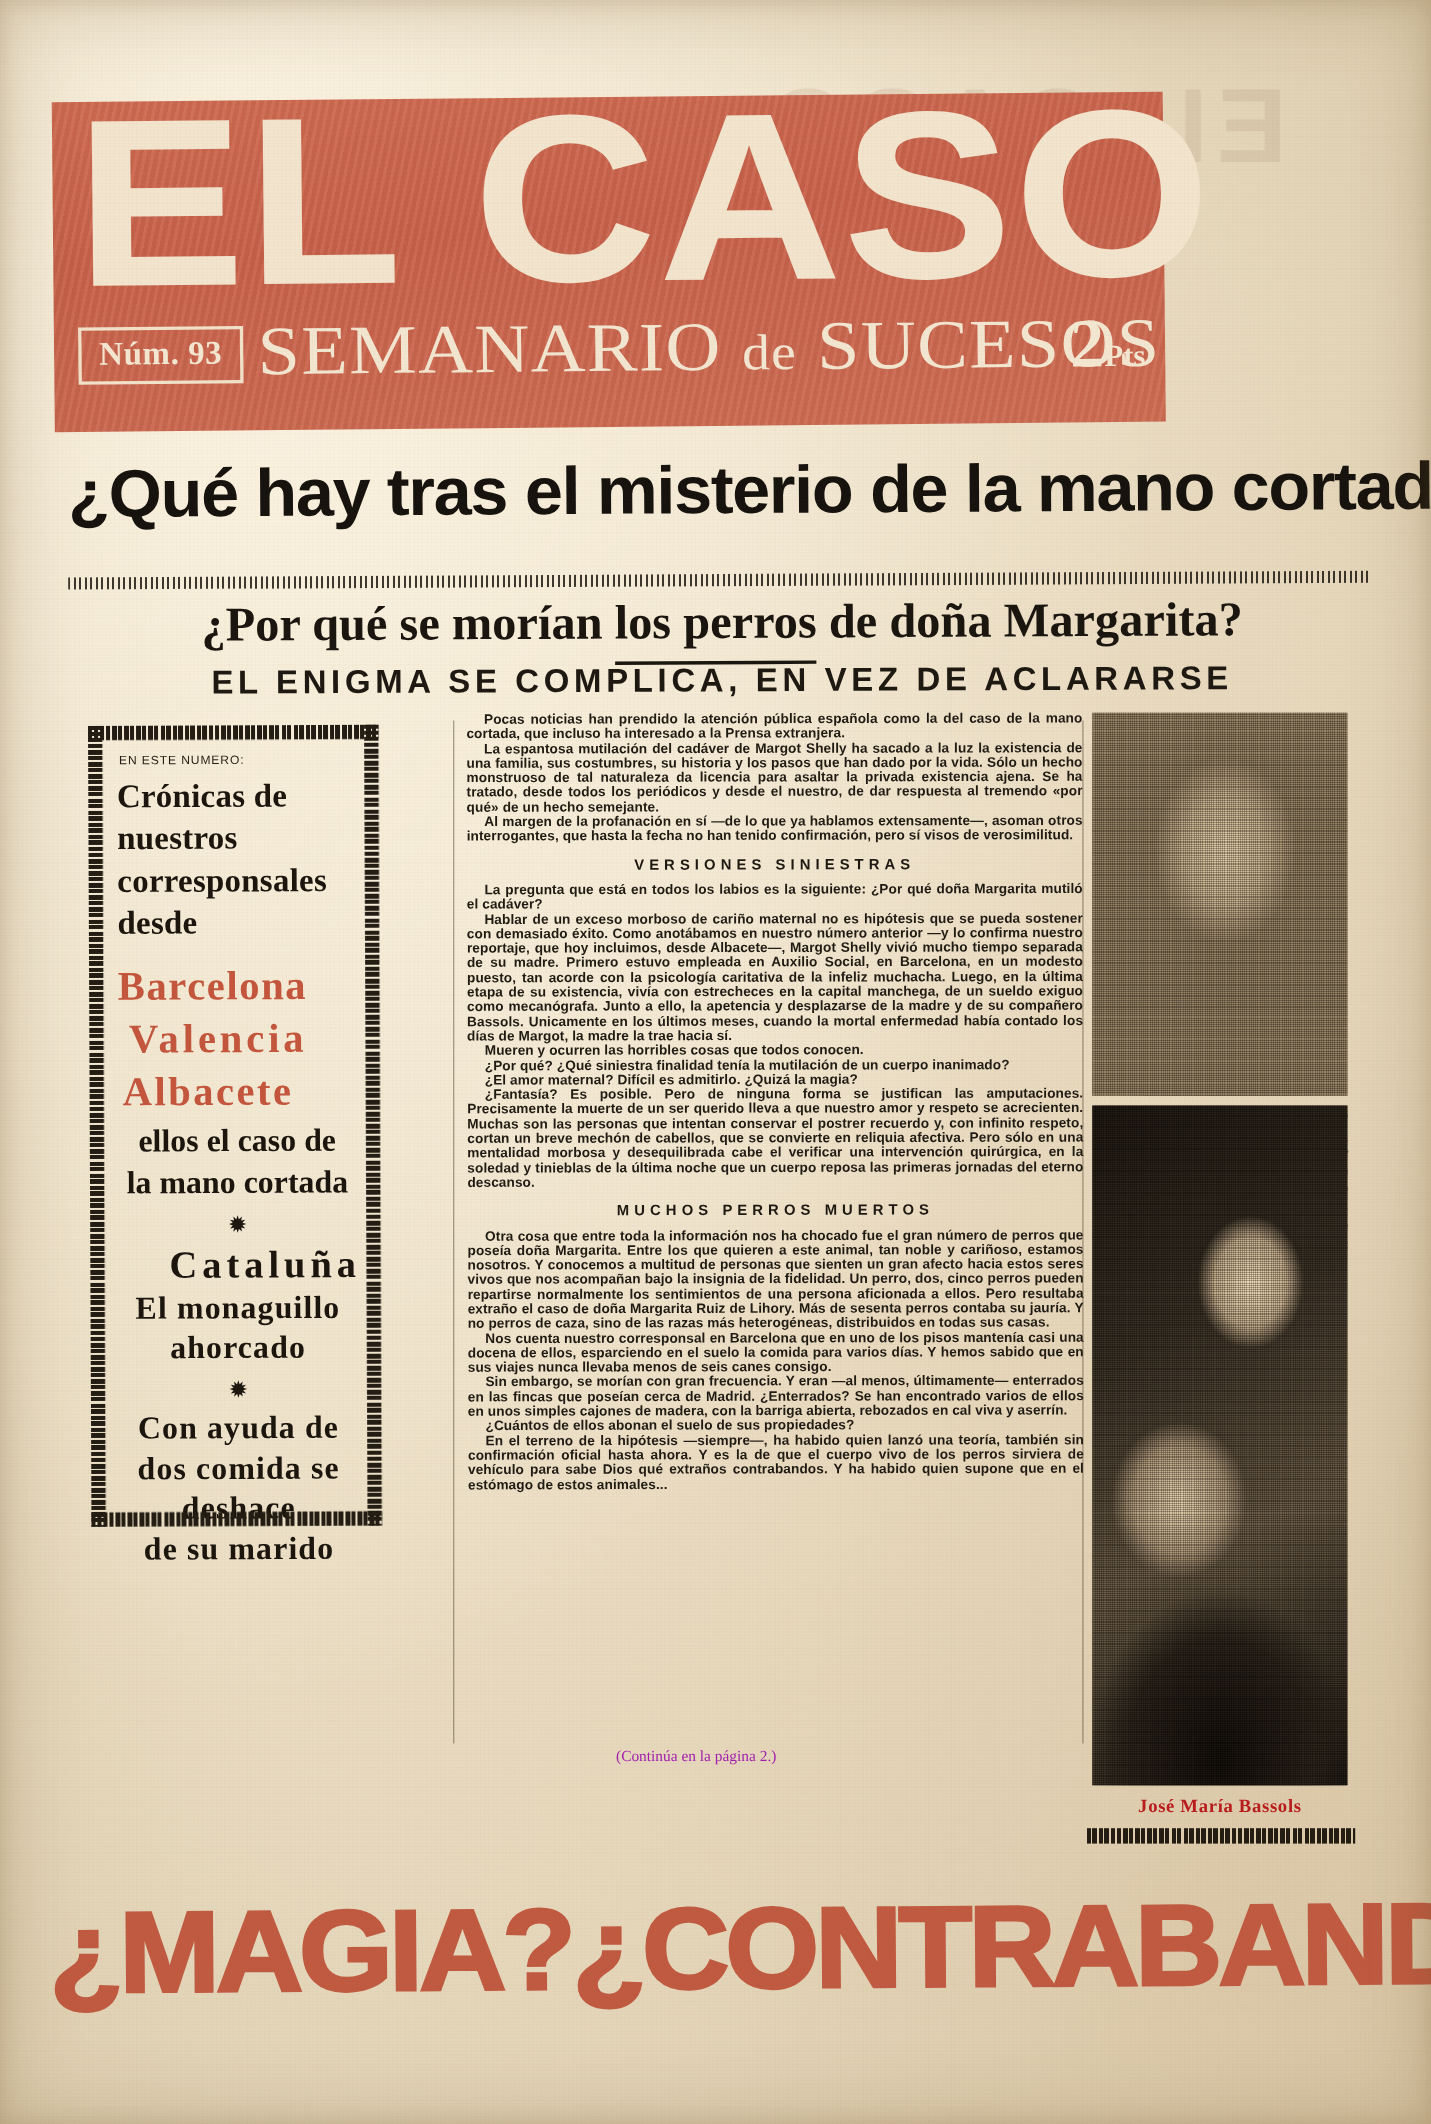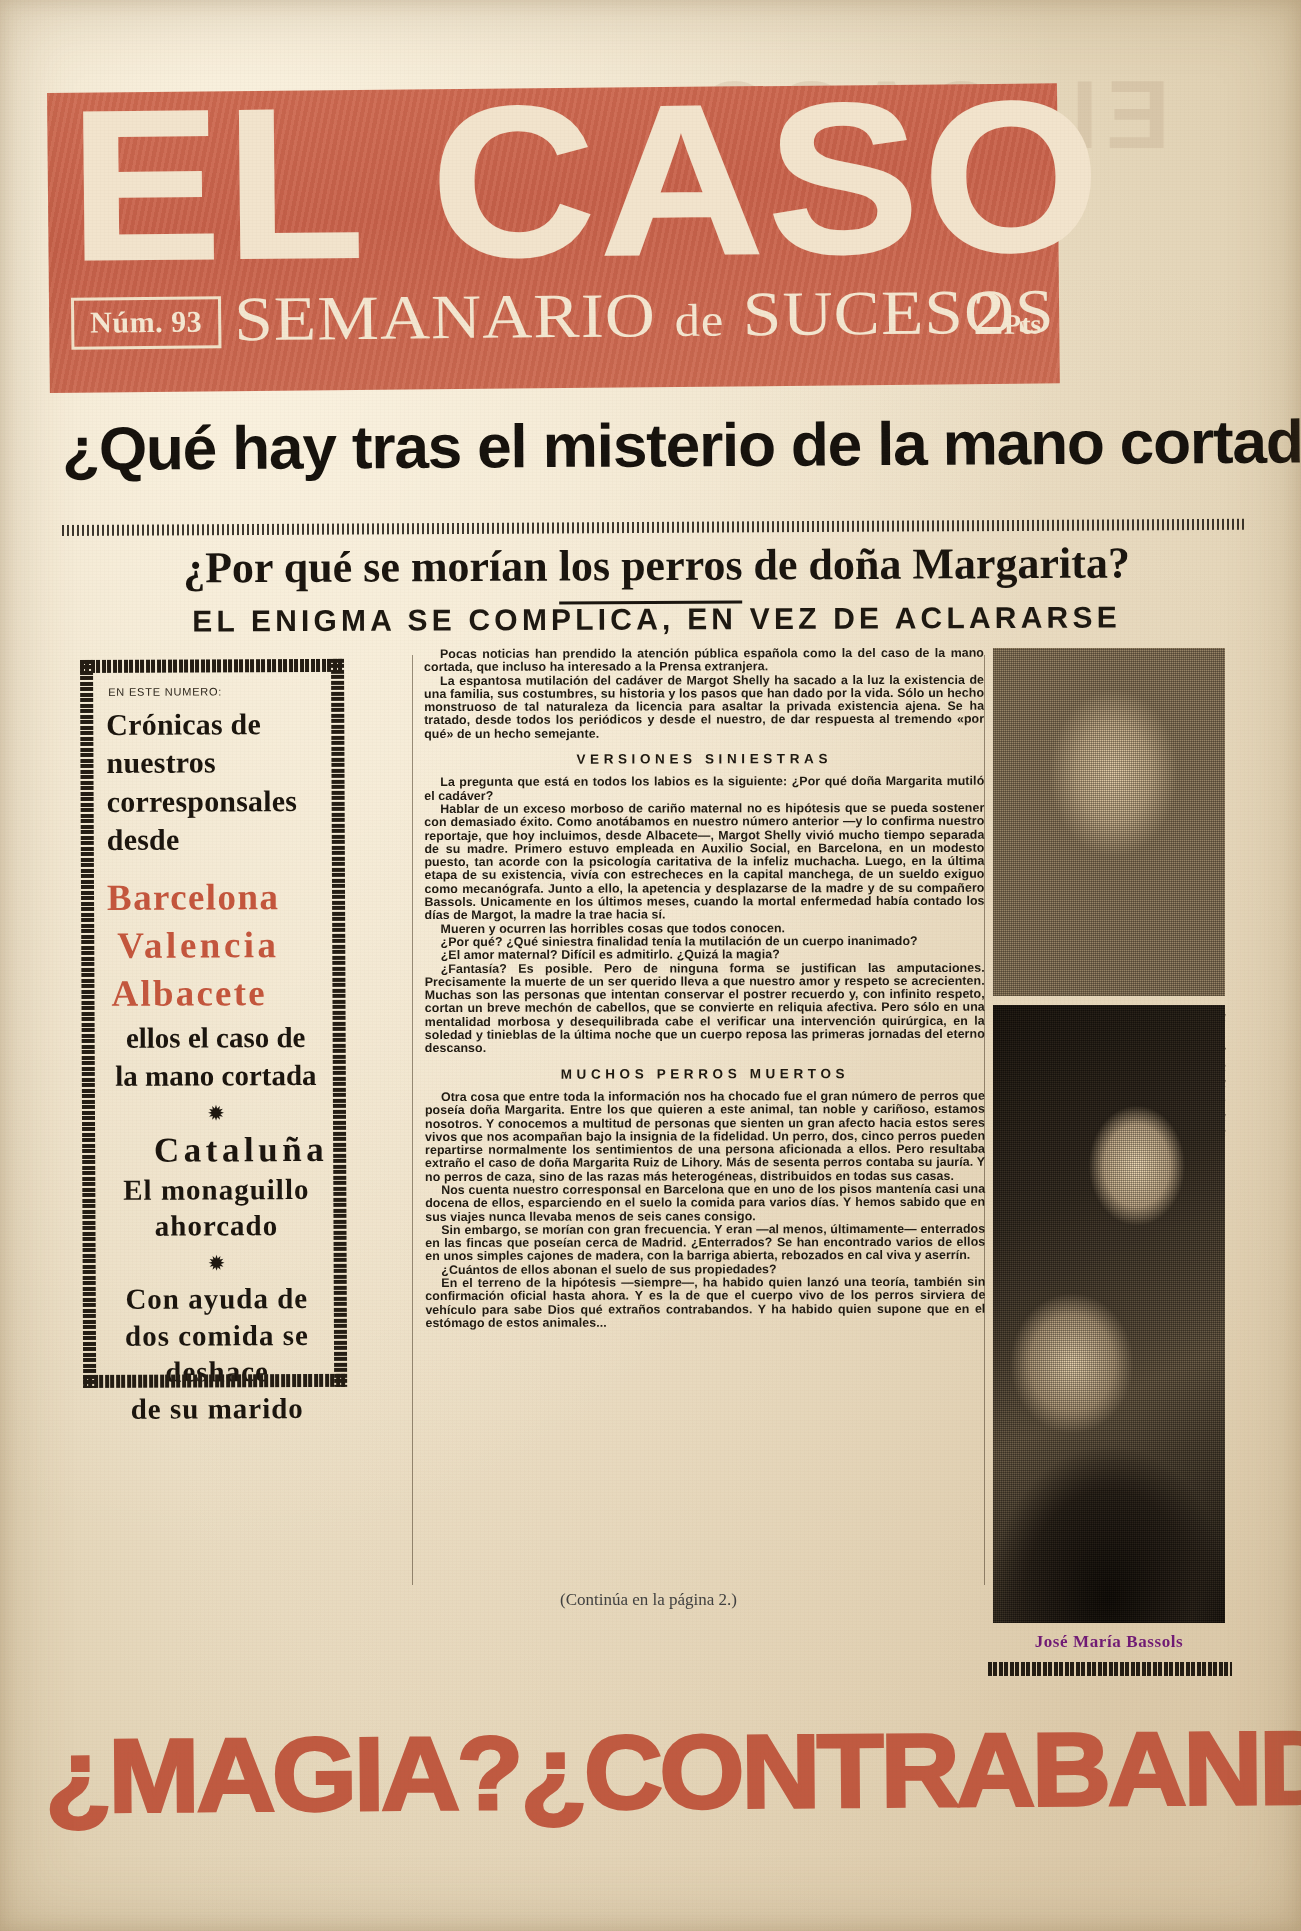--- a/index.html
+++ b/index.html
@@ -200,21 +200,21 @@
   .body-col p{margin:0 0 0 0;text-indent:16px;}
   .sec-head{
     font-family:"Liberation Sans", sans-serif;
     font-weight:700;font-size:13.5px;letter-spacing:4.6px;
     text-align:center;color:#1d1810;
     margin:12px 0 10px 0;text-indent:0;
   }
   .contin{
     position:absolute;left:560px;top:1590px;width:400px;
     font-family:"Liberation Serif", serif;
-    font-size:17px;color:#404040;text-align:left;
+    font-size:14px;color:#a21caf;text-align:left;
   }
 
   
   .photo{
     position:absolute;
     background-color:#9f9079;
     filter:contrast(1.05) sepia(.25);
   }
   .photo-1{
     left:993px;top:648px;width:232px;height:348px;
@@ -241,21 +241,21 @@
   }
   .caption{
     position:absolute;left:996px;top:1008px;width:230px;
     font-family:"Liberation Serif", serif;
     font-style:italic;font-size:15.2px;line-height:16.6px;
     color:#241d14;text-align:justify;
   }
   .credit{
     position:absolute;left:993px;top:1632px;width:232px;
     font-family:"Liberation Serif", serif;
-    font-weight:700;font-size:17px;color:#701a75;
+    font-weight:700;font-size:17px;color:#b91c1c;
     text-align:center;letter-spacing:.6px;
   }
   .zig-bottom{
     position:absolute;left:988px;top:1662px;width:244px;height:14px;
     background-image:
       repeating-linear-gradient(90deg,
         #231c13 0 4px, transparent 4px 5px, #231c13 5px 9px, transparent 9px 11px);
   }
 
   
@@ -354,20 +354,21 @@
 
     <div class="zig zig-h" style="left:0;bottom:0;right:0;"></div>
   </div>
 
   <div class="col-rule" style="left:412px;top:655px;height:930px;"></div>
   <div class="col-rule" style="left:984px;top:655px;height:930px;"></div>
 
   <div class="body-col">
     <p>Pocas noticias han prendido la atención pública española como la del caso de la mano cortada, que incluso ha interesado a la Prensa extranjera.</p>
     <p>La espantosa mutilación del cadáver de Margot Shelly ha sacado a la luz la existencia de una familia, sus costumbres, su historia y los pasos que han dado por la vida. Sólo un hecho monstruoso de tal naturaleza da licencia para asaltar la privada existencia ajena. Se ha tratado, desde todos los periódicos y desde el nuestro, de dar respuesta al tremendo «por qué» de un hecho semejante.</p>
+    <p>Al margen de la profanación en sí —de lo que ya hablamos extensamente—, asoman otros interrogantes, que hasta la fecha no han tenido confirmación, pero sí visos de verosimilitud.</p>
     <div class="sec-head">VERSIONES SINIESTRAS</div>
     <p>La pregunta que está en todos los labios es la siguiente: ¿Por qué doña Margarita mutiló el cadáver?</p>
     <p>Hablar de un exceso morboso de cariño maternal no es hipótesis que se pueda sostener con demasiado éxito. Como anotábamos en nuestro número anterior —y lo confirma nuestro reportaje, que hoy incluimos, desde Albacete—, Margot Shelly vivió mucho tiempo separada de su madre. Primero estuvo empleada en Auxilio Social, en Barcelona, en un modesto puesto, tan acorde con la psicología caritativa de la infeliz muchacha. Luego, en la última etapa de su existencia, vivía con estrecheces en la capital manchega, de un sueldo exiguo como mecanógrafa. Junto a ello, la apetencia y desplazarse de la madre y de su compañero Bassols. Unicamente en los últimos meses, cuando la mortal enfermedad había contado los días de Margot, la madre la trae hacia sí.</p>
     <p>Mueren y ocurren las horribles cosas que todos conocen.</p>
     <p>¿Por qué? ¿Qué siniestra finalidad tenía la mutilación de un cuerpo inanimado?</p>
     <p>¿El amor maternal? Difícil es admitirlo. ¿Quizá la magia?</p>
     <p>¿Fantasía? Es posible. Pero de ninguna forma se justifican las amputaciones. Precisamente la muerte de un ser querido lleva a que nuestro amor y respeto se acrecienten. Muchas son las personas que intentan conservar el postrer recuerdo y, con infinito respeto, cortan un breve mechón de cabellos, que se convierte en reliquia afectiva. Pero sólo en una mentalidad morbosa y desequilibrada cabe el verificar una intervención quirúrgica, en la soledad y tinieblas de la última noche que un cuerpo reposa las primeras jornadas del eterno descanso.</p>
     <div class="sec-head">MUCHOS PERROS MUERTOS</div>
     <p>Otra cosa que entre toda la información nos ha chocado fue el gran número de perros que poseía doña Margarita. Entre los que quieren a este animal, tan noble y cariñoso, estamos nosotros. Y conocemos a multitud de personas que sienten un gran afecto hacia estos seres vivos que nos acompañan bajo la insignia de la fidelidad. Un perro, dos, cinco perros pueden repartirse normalmente los sentimientos de una persona aficionada a ellos. Pero resultaba extraño el caso de doña Margarita Ruiz de Lihory. Más de sesenta perros contaba su jauría. Y no perros de caza, sino de las razas más heterogéneas, distribuidos en todas sus casas.</p>
     <p>Nos cuenta nuestro corresponsal en Barcelona que en uno de los pisos mantenía casi una docena de ellos, esparciendo en el suelo la comida para varios días. Y hemos sabido que en sus viajes nunca llevaba menos de seis canes consigo.</p>

